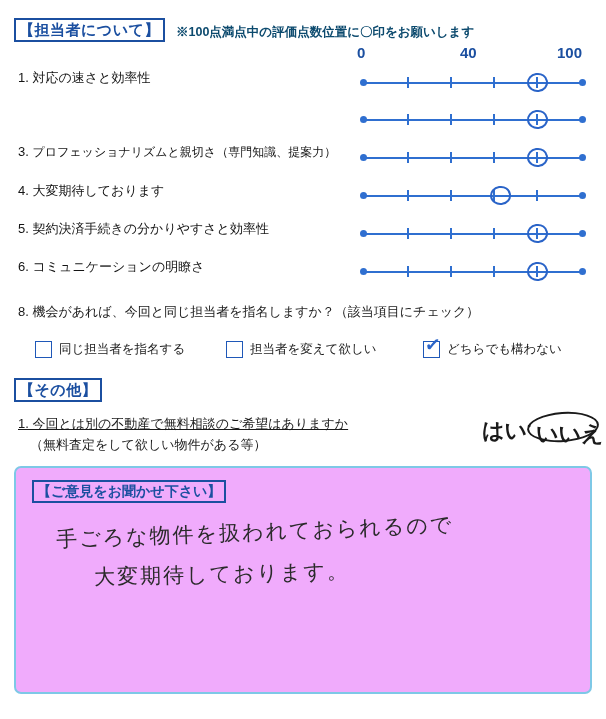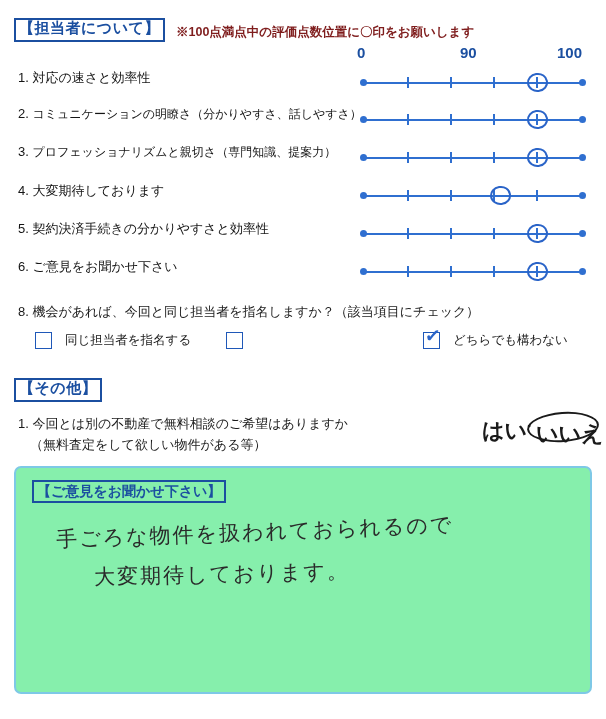--- a/index.html
+++ b/index.html
@@ -22,34 +22,33 @@
   }
 
   
   .section-head {
     position: absolute;
     font-size: 15px;
     font-weight: bold;
     color: #1b4fa0;
     letter-spacing: 0.5px;
     white-space: nowrap;
-    font-family: Liberation Mono, monospace;
   }
   .section-head .box {
     border: 2px solid #1b4fa0;
     padding: 2px 3px 3px 3px;
     display: inline-block;
     line-height: 1;
   }
 
   .note-red {
     position: absolute;
     font-size: 12.5px;
     font-weight: bold;
-    color: #7f1d1d;
+    color: #0c4a6e;
     white-space: nowrap;
   }
 
   
   .scale-header {
     position: absolute;
     left: 352px;
     top: 44px;
     width: 238px;
     height: 20px;
@@ -141,22 +140,22 @@
     position: absolute;
     top: 332px;
     left: 30px;
     width: 560px;
     height: 26px;
   }
   .check-item {
     position: absolute;
     height: 26px;
     display: flex;
-    align-items: flex-start;
-    gap: 13px;
+    align-items: flex-end;
+    gap: 7px;
   }
   .cbox {
     width: 17px;
     height: 17px;
     border: 1.6px solid #1f58b8;
     box-sizing: border-box;
     position: relative;
     background: #fff;
   }
   .cbox .tickmark {
@@ -199,21 +198,21 @@
 
   
   .comment-box {
     position: absolute;
     left: 14px;
     top: 466px;
     width: 578px;
     height: 228px;
     border: 2.5px solid #7ec8e6;
     border-radius: 7px;
-    background: #86efac;
+    background: #f0abfc;
     box-sizing: border-box;
   }
   .comment-title {
     position: absolute;
     left: 16px;
     top: 12px;
     font-size: 14px;
     font-weight: bold;
     color: #1b4fa0;
     border: 2px solid #1b4fa0;
@@ -245,21 +244,21 @@
 
 <div class="page">
 
   <div class="section-head" style="left:14px; top:18px;">
     <span class="box">【担当者について】</span>
   </div>
   <div class="note-red" style="left:176px; top:24px;">※100点満点中の評価点数位置に〇印をお願いします</div>
 
   <div class="scale-header">
     <span class="sh-0">0</span>
-    <span class="sh-50">90</span>
+    <span class="sh-50">40</span>
     <span class="sh-100">100</span>
   </div>
 
   <div class="q-row" style="top:66px;">
     <div class="q-label">
       <span>1.</span>
       <span>対応の速さと効率性</span>
     </div>
     <div class="scale">
       <div class="track"></div>
@@ -267,24 +266,20 @@
       <div class="dot right"></div>
       <div class="tick" style="left:49px;"></div>
       <div class="tick" style="left:92px;"></div>
       <div class="tick" style="left:135px;"></div>
       <div class="tick" style="left:178px;"></div>
       <div class="circle-mark" style="left:169px;"></div>
     </div>
   </div>
 
   <div class="q-row" style="top:103px;">
-    <div class="q-label">
-      <span>2.</span>
-      <span class="sub">コミュニケーションの明瞭さ（分かりやすさ、話しやすさ）</span>
-    </div>
     <div class="scale">
       <div class="track"></div>
       <div class="dot left"></div>
       <div class="dot right"></div>
       <div class="tick" style="left:49px;"></div>
       <div class="tick" style="left:92px;"></div>
       <div class="tick" style="left:135px;"></div>
       <div class="tick" style="left:178px;"></div>
       <div class="circle-mark" style="left:169px;"></div>
     </div>
@@ -337,21 +332,21 @@
       <div class="tick" style="left:92px;"></div>
       <div class="tick" style="left:135px;"></div>
       <div class="tick" style="left:178px;"></div>
       <div class="circle-mark" style="left:169px;"></div>
     </div>
   </div>
 
   <div class="q-row" style="top:255px;">
     <div class="q-label">
       <span>6.</span>
-      <span>ご意見をお聞かせ下さい</span>
+      <span>コミュニケーションの明瞭さ</span>
     </div>
     <div class="scale">
       <div class="track"></div>
       <div class="dot left"></div>
       <div class="dot right"></div>
       <div class="tick" style="left:49px;"></div>
       <div class="tick" style="left:92px;"></div>
       <div class="tick" style="left:135px;"></div>
       <div class="tick" style="left:178px;"></div>
       <div class="circle-mark" style="left:169px;"></div>
@@ -360,34 +355,35 @@
 
   <div class="q7-label">8. 機会があれば、今回と同じ担当者を指名しますか？（該当項目にチェック）</div>
 
   <div class="checkline">
     <div class="check-item" style="left:5px;">
       <span class="cbox"></span>
       <span class="txt">同じ担当者を指名する</span>
     </div>
     <div class="check-item" style="left:196px;">
       <span class="cbox"></span>
+      <span class="txt">担当者を変えて欲しい</span>
     </div>
     <div class="check-item" style="left:393px;">
       <span class="cbox">
         <span class="tickmark">✓</span>
       </span>
       <span class="txt">どちらでも構わない</span>
     </div>
   </div>
 
   <div class="section-head" style="left:14px; top:378px;">
     <span class="box">【その他】</span>
   </div>
 
-  <div class="q8" style="top:415px;">1. 今回とは別の不動産で無料相談のご希望はありますか</div>
+  <div class="q8" style="top:415px;text-decoration:underline;">1. 今回とは別の不動産で無料相談のご希望はありますか</div>
   <div class="q8" style="top:436px; left:30px;">（無料査定をして欲しい物件がある等）</div>
 
   <div class="yn" style="left:482px; top:416px;">はい</div>
   <div class="yn" style="left:522px; top:418px; font-size:14px;">・</div>
   <div class="yn" style="left:536px; top:419px;">いいえ</div>
   <div class="yn-ellipse" style="left:527px; top:412px; width:72px; height:30px;"></div>
 
   <div class="comment-box">
     <div class="comment-title">【ご意見をお聞かせ下さい】</div>
     <div class="hand hand-1">手ごろな物件を扱われておられるので</div>

